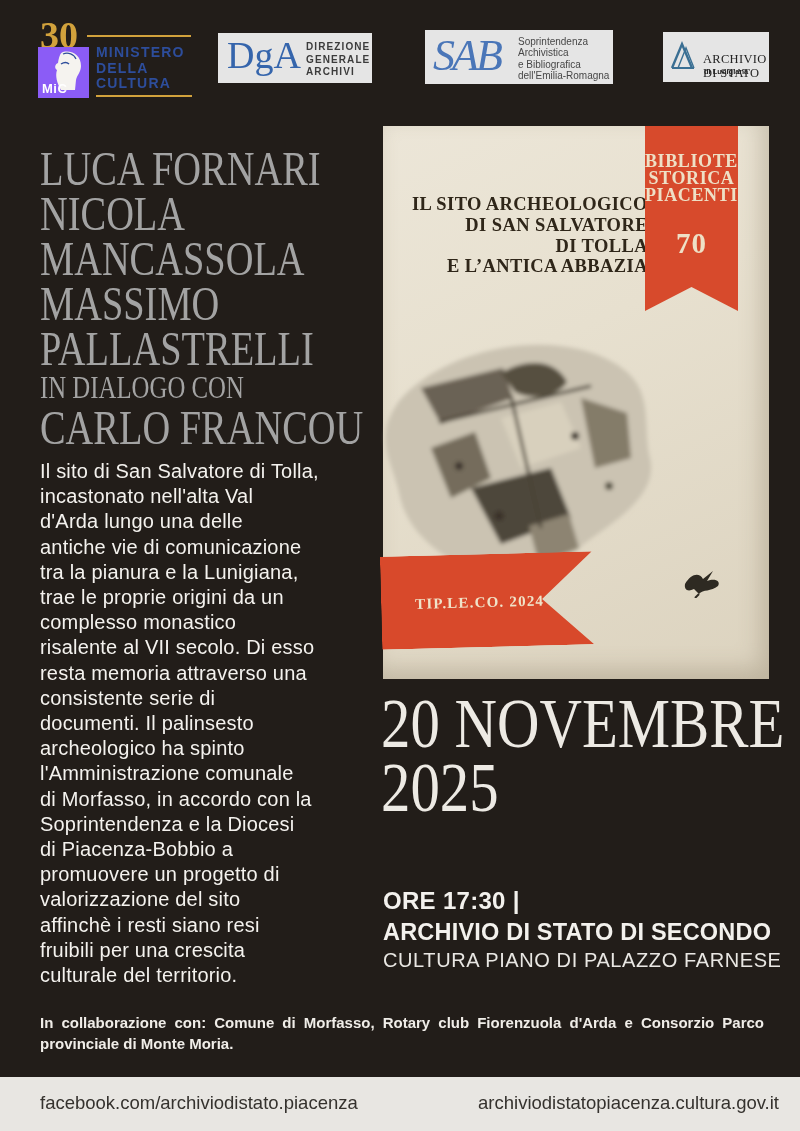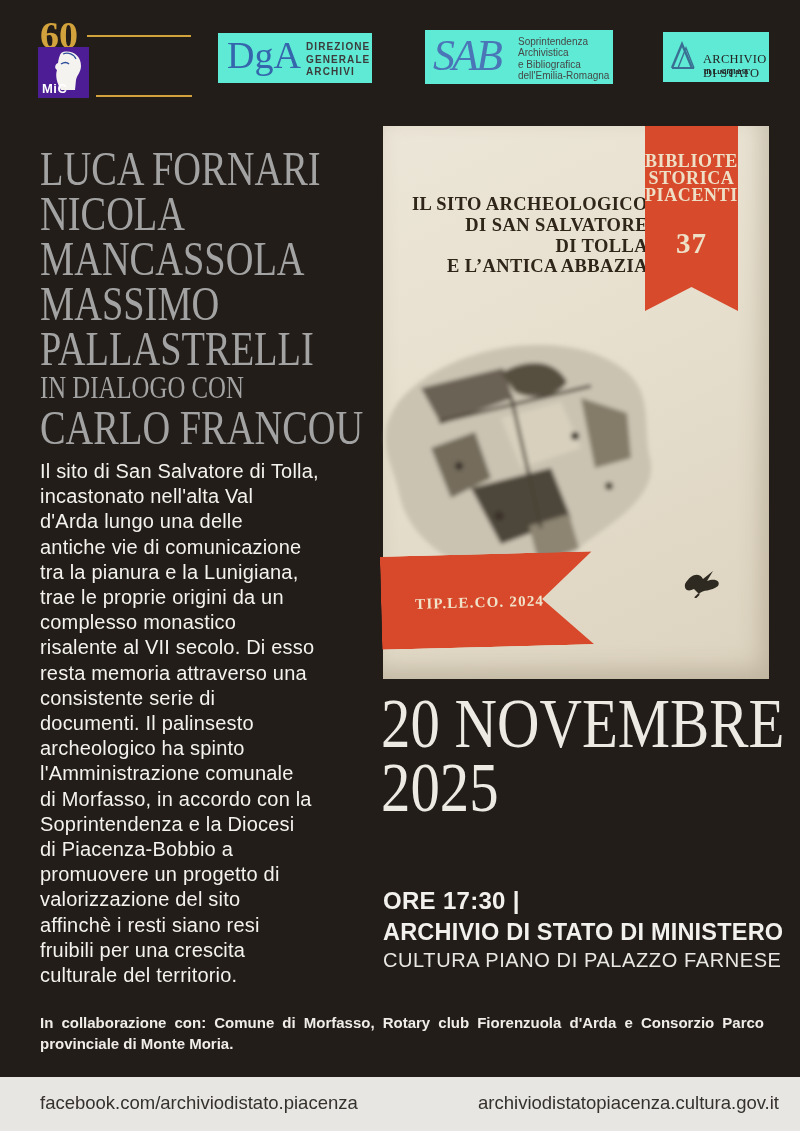--- a/index.html
+++ b/index.html
@@ -4,28 +4,28 @@
 <style>
   html,body{margin:0;padding:0;background:#2b2b2b;}
   .poster{position:relative;width:800px;height:1131px;background:#221d19;overflow:hidden;
           font-family:"Liberation Sans",sans-serif;}
 
   
   .logo-mic{position:absolute;left:30px;top:16px;width:158px;height:88px;}
   .mic-50{position:absolute;left:10px;top:0;color:#d2a23c;font-family:"Liberation Serif",serif;
           font-weight:bold;font-size:38px;line-height:38px;}
   .mic-rule-top{position:absolute;left:57px;top:19px;width:104px;height:2px;background:#d2a23c;}
-  .mic-square{position:absolute;left:8px;top:31px;width:51px;height:51px;background:#4c1d95;}
+  .mic-square{position:absolute;left:8px;top:31px;width:51px;height:51px;background:#8b5cf6;}
   .mic-head{position:absolute;left:12px;top:3px;}
   .mic-acronym{position:absolute;left:4px;bottom:2px;color:#ffffff;font-size:13px;font-weight:bold;letter-spacing:0.5px;}
   .mic-title{position:absolute;left:66px;top:29px;color:#2d4d9b;font-size:14px;font-weight:bold;
              line-height:15.5px;letter-spacing:1.2px;white-space:pre-line;}
   .mic-rule-bottom{position:absolute;left:66px;top:79px;width:96px;height:2px;background:#d2a23c;}
 
-  .logo-box{position:absolute;background:#5eead4;text-decoration:underline;}
+  .logo-box{position:absolute;background:#e5e5e5;text-decoration:underline;}
   .logo-dga{left:218px;top:33px;width:154px;height:50px;}
   .dga-acronym{position:absolute;left:9px;top:-6px;color:#3565ac;font-family:"Liberation Serif",serif;
                font-size:38px;line-height:56px;}
   .dga-title{position:absolute;left:88px;top:8px;color:#3c3c3c;font-size:10px;font-weight:bold;
              letter-spacing:1.1px;line-height:12.5px;white-space:pre-line;}
 
   .logo-sab{left:425px;top:30px;width:188px;height:54px;}
   .sab-monogram{position:absolute;left:8px;top:-2px;color:#4a76b8;font-family:"Liberation Serif",serif;
                 font-style:italic;font-size:44px;line-height:56px;letter-spacing:-3px;}
   .sab-title{position:absolute;left:93px;top:6px;color:#474747;font-size:10px;line-height:11.3px;
@@ -79,32 +79,35 @@
   .footer{position:absolute;left:0;top:1077px;width:800px;height:54px;background:#e8e6e2;}
   .footer-left{position:absolute;left:40px;top:15px;font-size:18.5px;color:#35322e;}
   .footer-right{position:absolute;right:21px;top:15px;font-size:18.5px;color:#35322e;}
 </style>
 </head>
 <body>
 
 <div class="poster">
 
   <div class="logo-mic">
-    <div class="mic-50">60</div>
+    <div class="mic-50">30</div>
     <div class="mic-rule-top"></div>
     <div class="mic-square">
       <span class="mic-head">
         <svg width="36" height="42" viewBox="0 0 36 42">
           <path d="M13,2 C23,0 31,6 31,16 C31,22 27,25 26,30 L25,40 L11,40 C7,33 5,26 7,20 C4,18 5,14 8,13 C9,7 10,3 13,2 Z" fill="#f5f3ef"></path>
           <path d="M11,14 C14,12 17,12 19,14" stroke="#2d4d9b" stroke-width="1.5" fill="none"></path>
           <path d="M13,4 C18,2 24,4 26,9" stroke="#2d4d9b" stroke-width="1.2" fill="none"></path>
         </svg>
       </span>
       <span class="mic-acronym">MiC</span>
     </div>
+    <div class="mic-title">MINISTERO
+DELLA
+CULTURA</div>
     <div class="mic-rule-bottom"></div>
   </div>
 
   <div class="logo-box logo-dga">
     <div class="dga-acronym">DgA</div>
     <div class="dga-title">DIREZIONE
 GENERALE
 ARCHIVI</div>
   </div>
 
@@ -188,41 +191,41 @@
       </svg>
     </span>
     <div class="cover-title">IL SITO ARCHEOLOGICO
 DI SAN SALVATORE
 DI TOLLA
 E L’ANTICA ABBAZIA</div>
     <div class="ribbon">
       <div class="ribbon-series">BIBLIOTECA
 STORICA
 PIACENTINA</div>
-      <div class="ribbon-number">37</div>
+      <div class="ribbon-number">70</div>
     </div>
     <div class="publisher">
       <div class="publisher-label">TIP.LE.CO. 2024</div>
     </div>
     <span class="angel">
       <svg width="48" height="34" viewBox="0 0 48 34">
         <path d="M10,20 C16,10 24,8 28,15 L38,7 L32,17 C40,14 46,17 43,22 C36,28 28,25 24,30 L19,25 C13,28 9,26 10,20 Z" fill="#2e2a22"></path>
         <path d="M24,30 L20,34" stroke="#2e2a22" stroke-width="2"></path>
       </svg>
     </span>
   </div>
 
   <div class="date-block">
     <div class="date-line">20 NOVEMBRE</div>
     <div class="date-line">2025</div>
   </div>
 
   <div class="ore-block">
     <div class="ore-time">ORE 17:30 |</div>
-    <div class="ore-venue">ARCHIVIO DI STATO DI MINISTERO</div>
+    <div class="ore-venue">ARCHIVIO DI STATO DI SECONDO</div>
     <div class="ore-location">CULTURA PIANO DI PALAZZO FARNESE</div>
   </div>
 
   <div class="collab">In collaborazione con: Comune di Morfasso, Rotary club Fiorenzuola d'Arda e Consorzio Parco provinciale di Monte Moria.</div>
 
   <div class="footer">
     <div class="footer-left">facebook.com/archiviodistato.piacenza</div>
     <div class="footer-right">archiviodistatopiacenza.cultura.gov.it</div>
   </div>
 

